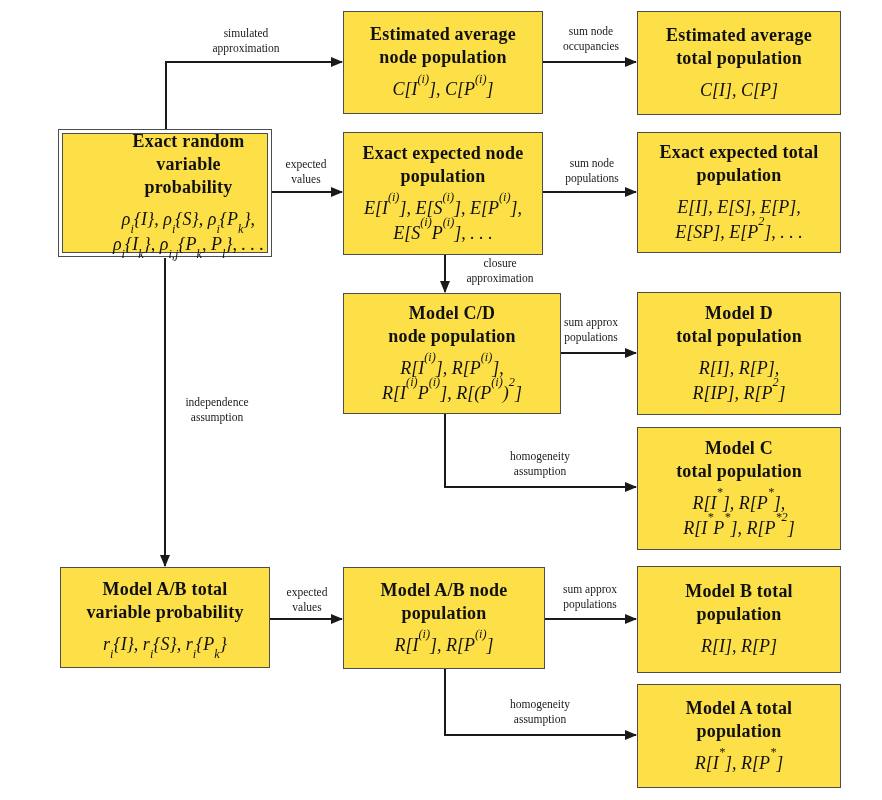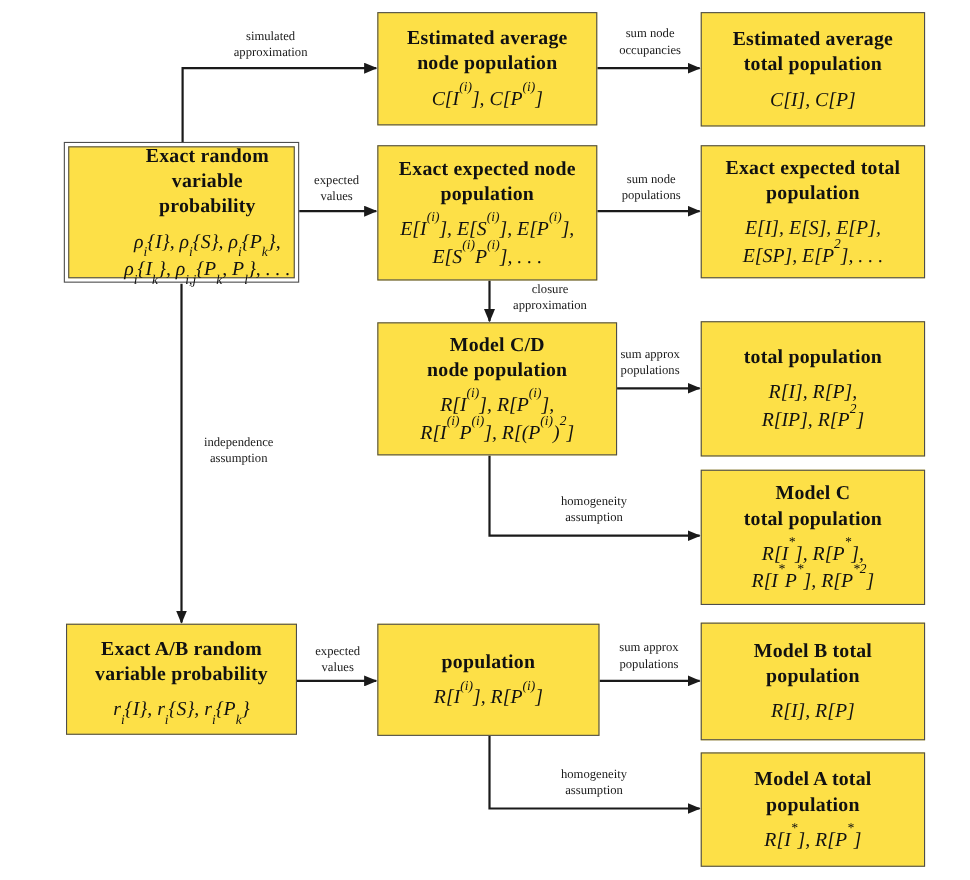--- a/index.html
+++ b/index.html
@@ -110,20 +110,21 @@
       <span>node population</span>
     </div>
     <div class="formula">
       <span class="fl">R[I<sup>(i)</sup>], R[P<sup>(i)</sup>],</span>
       <span class="fl">R[I<sup>(i)</sup>P<sup>(i)</sup>], R[(P<sup>(i)</sup>)<sup>2</sup>]</span>
     </div>
   </div>
 
   <div class="node" style="left:637px;top:292px;width:204px;height:123px">
     <div class="title">
+      <span>Model D</span>
       <span>total population</span>
     </div>
     <div class="formula">
       <span class="fl">R[<span class="cal">I</span>], R[<span class="cal">P</span>],</span>
       <span class="fl">R[<span class="cal">IP</span>], R[<span class="cal">P</span><sup>2</sup>]</span>
     </div>
   </div>
 
   <div class="node" style="left:637px;top:427px;width:204px;height:123px">
     <div class="title">
@@ -131,30 +132,31 @@
       <span>total population</span>
     </div>
     <div class="formula">
       <span class="fl">R[<span class="cal">I</span><sup>*</sup>], R[<span class="cal">P</span><sup>*</sup>],</span>
       <span class="fl">R[<span class="cal">I</span><sup>*</sup><span class="cal">P</span><sup>*</sup>], R[<span class="cal">P</span><sup>*2</sup>]</span>
     </div>
   </div>
 
   <div class="node" style="left:60px;top:567px;width:210px;height:101px">
     <div class="title">
-      <span>Exact A/B random</span>
+      <span>Model A/B total</span>
       <span>variable probability</span>
     </div>
     <div class="formula">
       <span class="fl">r<sub>i</sub>{I}, r<sub>i</sub>{S}, r<sub>i</sub>{P<sub>k</sub>}</span>
     </div>
   </div>
 
   <div class="node" style="left:343px;top:567px;width:202px;height:102px">
     <div class="title">
+      <span>Model A/B node</span>
       <span>population</span>
     </div>
     <div class="formula">
       <span class="fl">R[I<sup>(i)</sup>], R[P<sup>(i)</sup>]</span>
     </div>
   </div>
 
   <div class="node" style="left:637px;top:566px;width:204px;height:107px">
     <div class="title">
       <span>Model B total</span>

